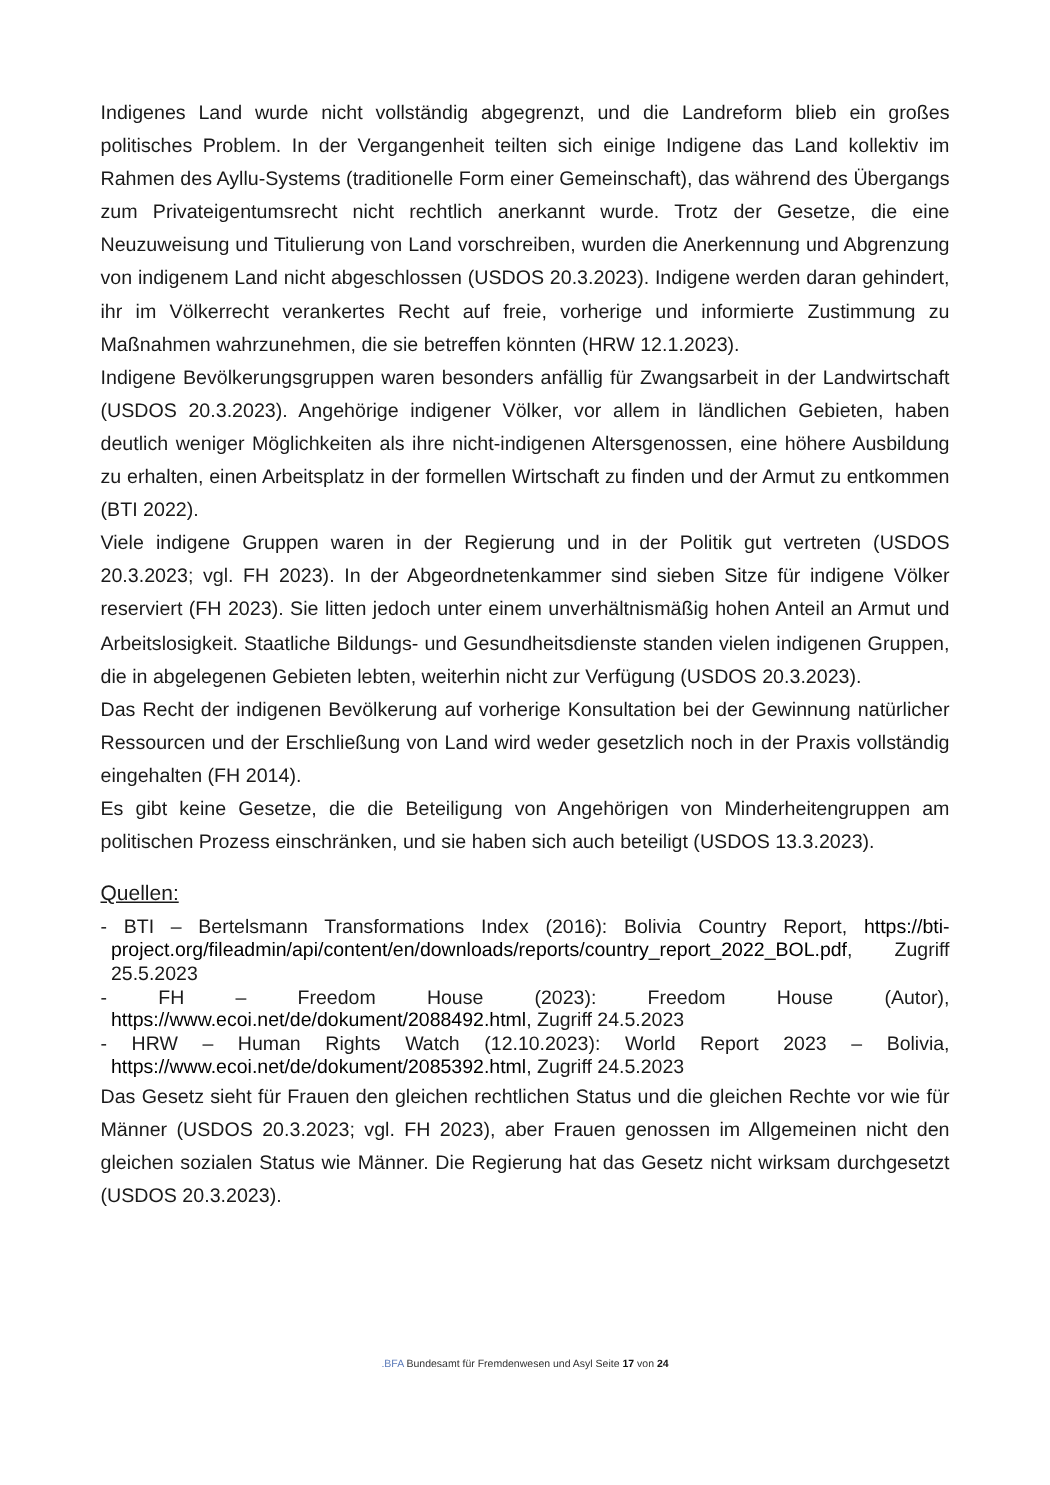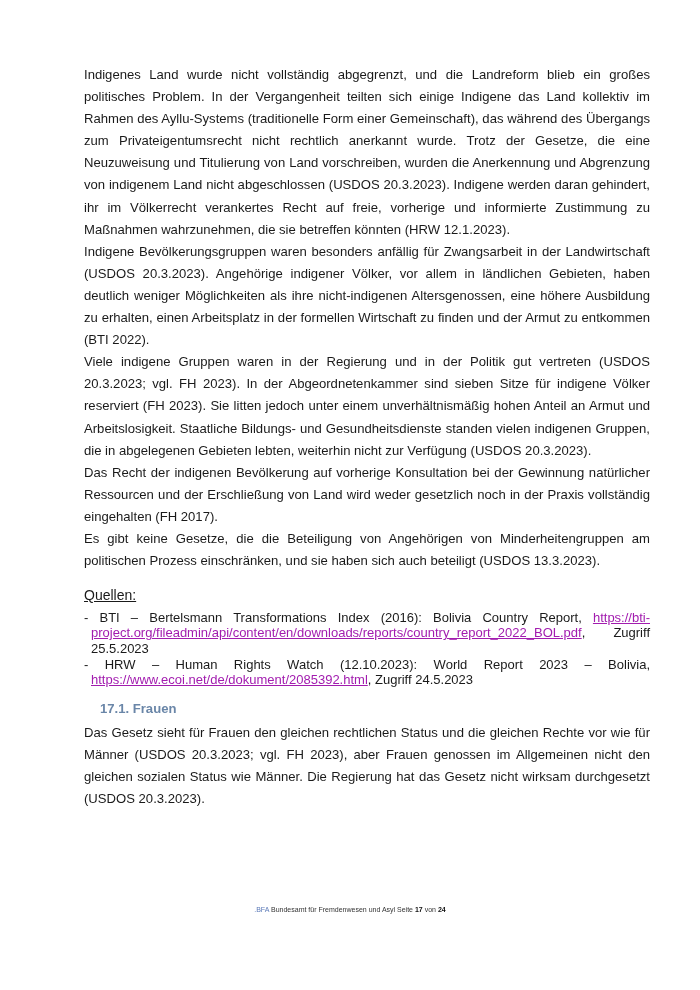--- a/index.html
+++ b/index.html
@@ -1,44 +1,44 @@
 <!DOCTYPE html>
 <html><head>
 <meta charset="utf-8">
 <style>
   html, body { margin:0; padding:0; background:#ffffff; }
   body { width:700px; height:990px; position:relative; overflow:hidden;
          font-family:"Liberation Sans", sans-serif; color:#1a1a1a; }
-  .page { position:absolute; left:67px; top:64px; width:566px;margin-left:17px; }
+  .page { position:absolute; left:67px; top:64px; width:566px; }
   .para { font-size:13.1px; line-height:22.1px; text-align:justify; margin:0; }
   .sources-title { font-size:14px; text-decoration:underline; margin:14px 0 6px 0; line-height:18px; }
   .src { font-size:13px; line-height:15.2px; text-align:justify; margin:0 0 1px 0;
          padding-left:7px; text-indent:-7px; }
-  .src a { color:#a21caf; text-decoration:underline; }
+  .src a { color:#000000; }
   .heading { color:#6a86a8; font-weight:bold; font-size:13.1px; margin:13px 0 4px 16px; line-height:18px; }
   .footer { position:absolute; top:906px; left:0; width:700px; text-align:center;
             font-size:7px; color:#333; }
   .footer .brand { color:#5b7ab8; }
   .footer b { color:#111; }
 </style>
 </head>
 <body>
 
 <div class="page">
   <p class="para">Indigenes Land wurde nicht vollständig abgegrenzt, und die Landreform blieb ein großes politisches Problem. In der Vergangenheit teilten sich einige Indigene das Land kollektiv im Rahmen des Ayllu-Systems (traditionelle Form einer Gemeinschaft), das während des Übergangs zum Privateigentumsrecht nicht rechtlich anerkannt wurde. Trotz der Gesetze, die eine Neuzuweisung und Titulierung von Land vorschreiben, wurden die Anerkennung und Abgrenzung von indigenem Land nicht abgeschlossen (USDOS 20.3.2023). Indigene werden daran gehindert, ihr im Völkerrecht verankertes Recht auf freie, vorherige und informierte Zustimmung zu Maßnahmen wahrzunehmen, die sie betreffen könnten (HRW 12.1.2023).</p>
   <p class="para">Indigene Bevölkerungsgruppen waren besonders anfällig für Zwangsarbeit in der Landwirtschaft (USDOS 20.3.2023). Angehörige indigener Völker, vor allem in ländlichen Gebieten, haben deutlich weniger Möglichkeiten als ihre nicht-indigenen Altersgenossen, eine höhere Ausbildung zu erhalten, einen Arbeitsplatz in der formellen Wirtschaft zu finden und der Armut zu entkommen (BTI 2022).</p>
   <p class="para">Viele indigene Gruppen waren in der Regierung und in der Politik gut vertreten (USDOS 20.3.2023; vgl. FH 2023). In der Abgeordnetenkammer sind sieben Sitze für indigene Völker reserviert (FH 2023). Sie litten jedoch unter einem unverhältnismäßig hohen Anteil an Armut und Arbeitslosigkeit. Staatliche Bildungs- und Gesundheitsdienste standen vielen indigenen Gruppen, die in abgelegenen Gebieten lebten, weiterhin nicht zur Verfügung (USDOS 20.3.2023).</p>
-  <p class="para">Das Recht der indigenen Bevölkerung auf vorherige Konsultation bei der Gewinnung natürlicher Ressourcen und der Erschließung von Land wird weder gesetzlich noch in der Praxis vollständig eingehalten (FH 2017).</p>
+  <p class="para">Das Recht der indigenen Bevölkerung auf vorherige Konsultation bei der Gewinnung natürlicher Ressourcen und der Erschließung von Land wird weder gesetzlich noch in der Praxis vollständig eingehalten (FH 2014).</p>
   <p class="para">Es gibt keine Gesetze, die die Beteiligung von Angehörigen von Minderheitengruppen am politischen Prozess einschränken, und sie haben sich auch beteiligt (USDOS 13.3.2023).</p>
 
   <div class="sources-title">Quellen:</div>
   <div>
     <p class="src"><span>-  BTI – Bertelsmann Transformations Index (2016): Bolivia Country Report, </span><a>https://bti-project.org/fileadmin/api/content/en/downloads/reports/country_report_2022_BOL.pdf</a><span>, Zugriff 25.5.2023</span></p>
+    <p class="src"><span>-  FH – Freedom House (2023): Freedom House (Autor), </span><a>https://www.ecoi.net/de/dokument/2088492.html</a><span>, Zugriff 24.5.2023</span></p>
     <p class="src"><span>-  HRW – Human Rights Watch (12.10.2023): World Report 2023 – Bolivia, </span><a>https://www.ecoi.net/de/dokument/2085392.html</a><span>, Zugriff 24.5.2023</span></p>
   </div>
 
-  <div class="heading">17.1. Frauen</div>
   <p class="para">Das Gesetz sieht für Frauen den gleichen rechtlichen Status und die gleichen Rechte vor wie für Männer (USDOS 20.3.2023; vgl. FH 2023), aber Frauen genossen im Allgemeinen nicht den gleichen sozialen Status wie Männer. Die Regierung hat das Gesetz nicht wirksam durchgesetzt (USDOS 20.3.2023).</p>
 </div>
 
 <div class="footer">
   <span class="brand">.BFA</span><span> Bundesamt für Fremdenwesen und Asyl Seite </span><b>17</b><span> von </span><b>24</b>
 </div>
 
 </body></html>

